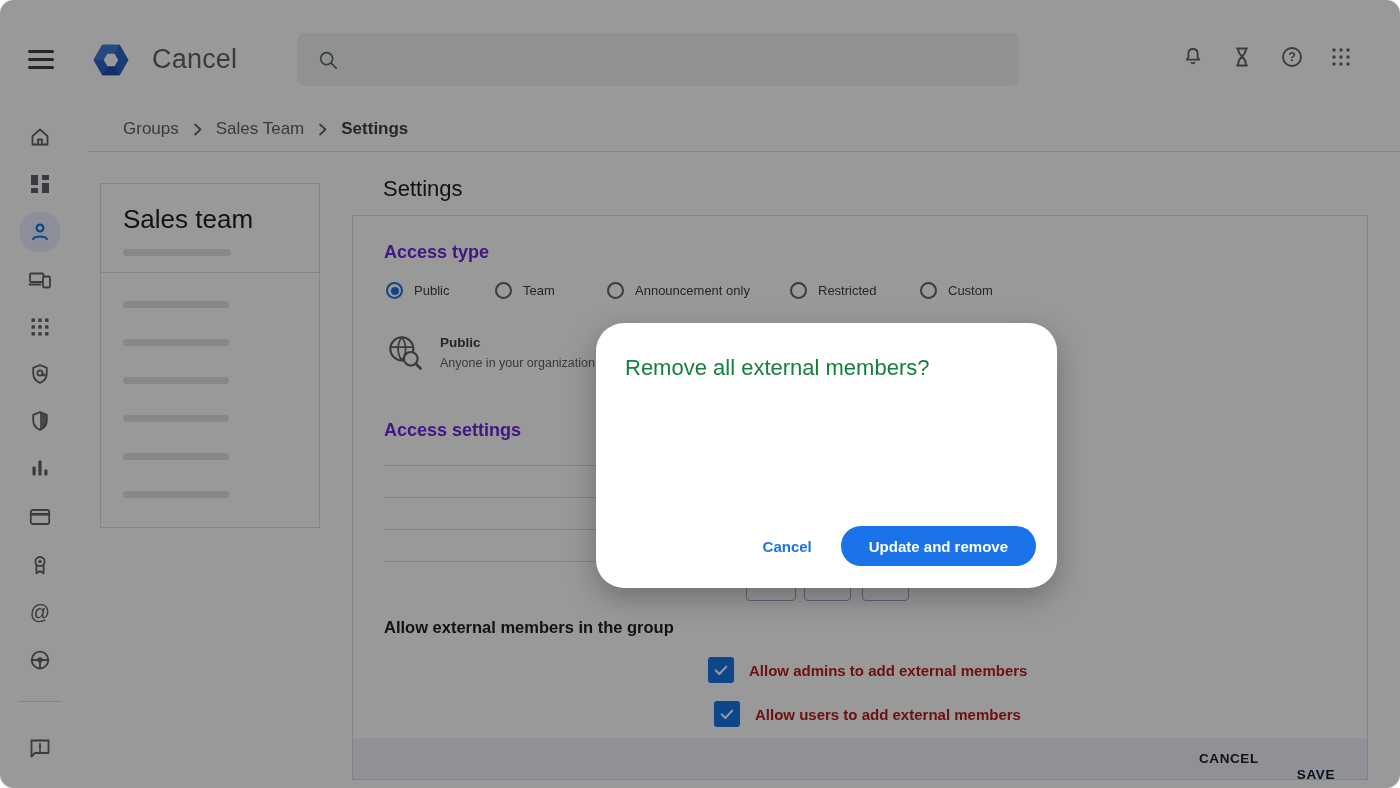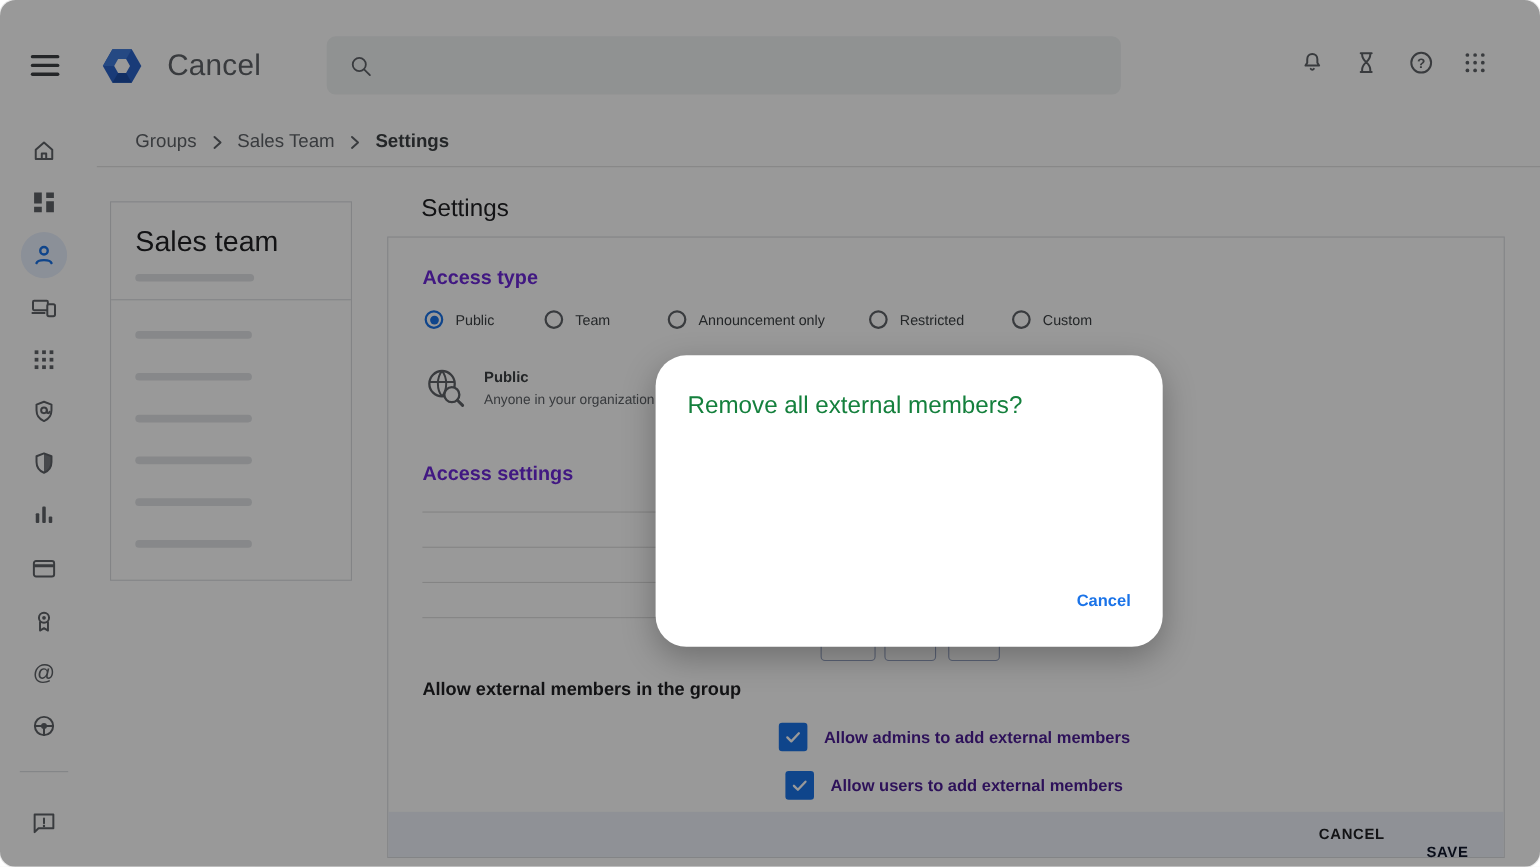--- a/index.html
+++ b/index.html
@@ -47,21 +47,21 @@
   .radio.sel { border-color:#1a73e8; }
   .radio.sel::after { content:""; position:absolute; left:2.5px; top:2.5px; width:8px; height:8px; border-radius:50%; background:#1a73e8; }
   .radio-lbl { font-size:13px; font-weight:500; color:#3c4043; }
   .sel-info { position:absolute; left:31px; top:116px; display:flex; gap:14px; }
   .sel-info-title { font-size:13.5px; font-weight:bold; color:#3c4043; margin-top:3px; }
   .sel-info-desc { font-size:12.5px; color:#5f6368; margin-top:6px; white-space:nowrap; }
   .tbl-line { position:absolute; left:31px; width:640px; height:1px; background:#dcdcdc; }
   .chip { position:absolute; top:355px; height:30px; border:1.5px solid #9aa7c7; border-radius:4px; background:transparent; cursor:pointer; }
   .cbx-row { position:absolute; display:flex; align-items:center; gap:15px; cursor:pointer; }
   .cbx { width:26px; height:26px; border-radius:3px; background:#1a73e8; display:flex; align-items:center; justify-content:center; flex:0 0 auto; }
-  .cbx-lbl { font-size:15px; font-weight:bold; color:#4c1d95; }
+  .cbx-lbl { font-size:15px; font-weight:bold; color:#b91c1c; }
   .panel-footer { position:absolute; left:0; right:0; bottom:0; height:41px; background:#eef2fb; display:flex; align-items:center; justify-content:flex-end; gap:38px; padding-right:32px; }
   .pf-btn { font-size:13.5px; font-weight:bold; letter-spacing:.6px; cursor:pointer; }
   .pf-cancel { color:#202124; }
   .pf-save { color:#0f172a;margin-top:31px; }
 
   
   .scrim { position:absolute; inset:0; background:rgba(0,0,0,0.40); z-index:50; }
   .dialog { position:absolute; left:596px; top:323px; width:461px; height:265px; background:#fff; border-radius:28px; z-index:60; box-shadow:0 10px 30px rgba(0,0,0,0.28); }
   .dlg-title { position:absolute; left:29px; top:32px; font-size:22px; color:#15803d; }
   .dlg-body { position:absolute; left:29px; top:76px; width:382px; font-size:15px; line-height:28px; color:#5f6368; }
@@ -298,16 +298,17 @@
       <span class="pf-btn pf-save">SAVE</span>
     </div>
   </div>
 
   <div class="scrim"></div>
 
   <div class="dialog">
     <div class="dlg-title">Remove all external members?</div>
     <div class="dlg-actions">
       <span class="dlg-cancel">Cancel</span>
+      <button class="dlg-confirm">Update and remove</button>
     </div>
   </div>
 
 </div>
 
 </body></html>

